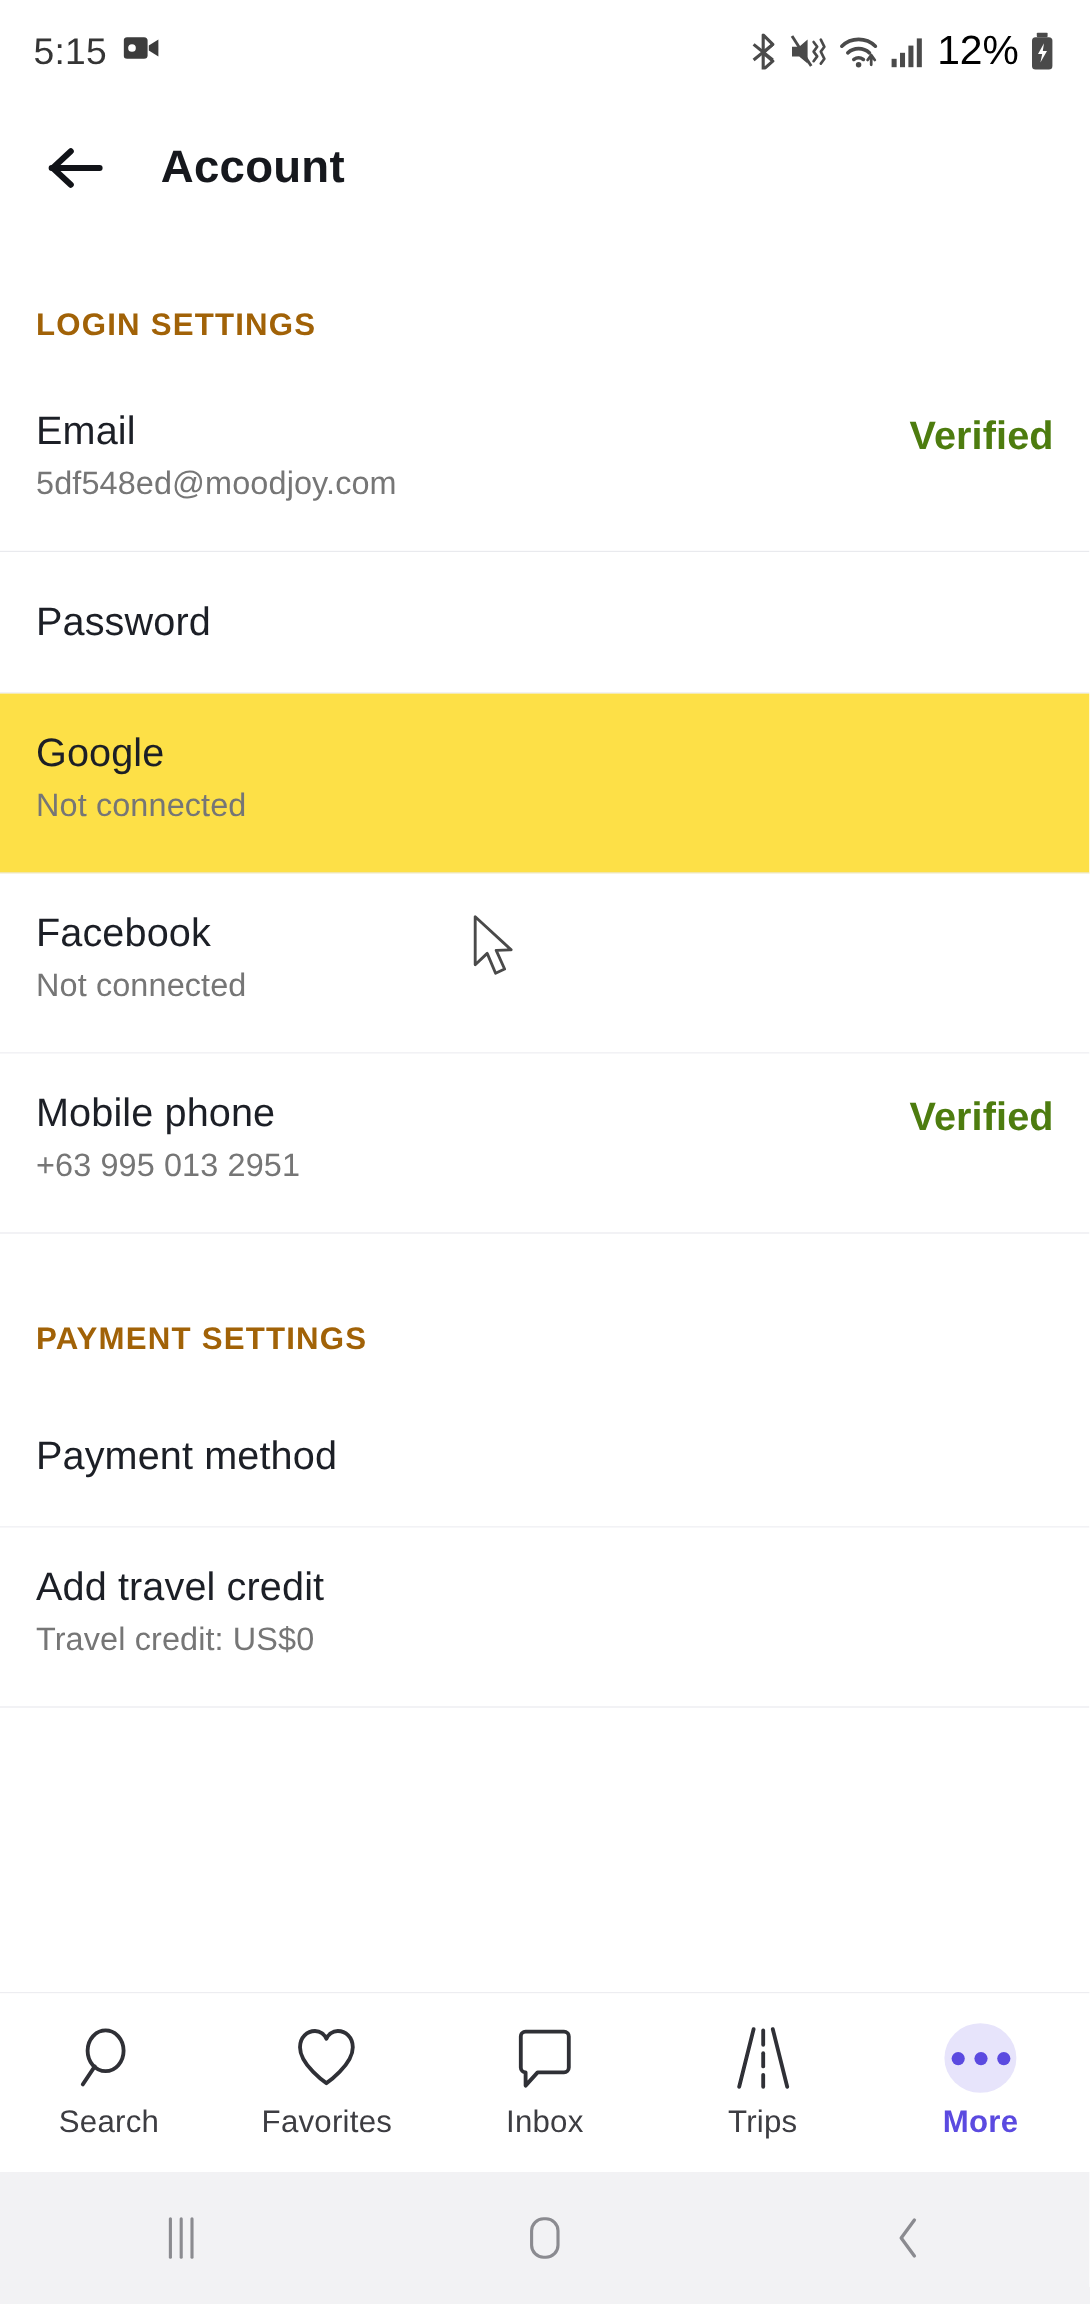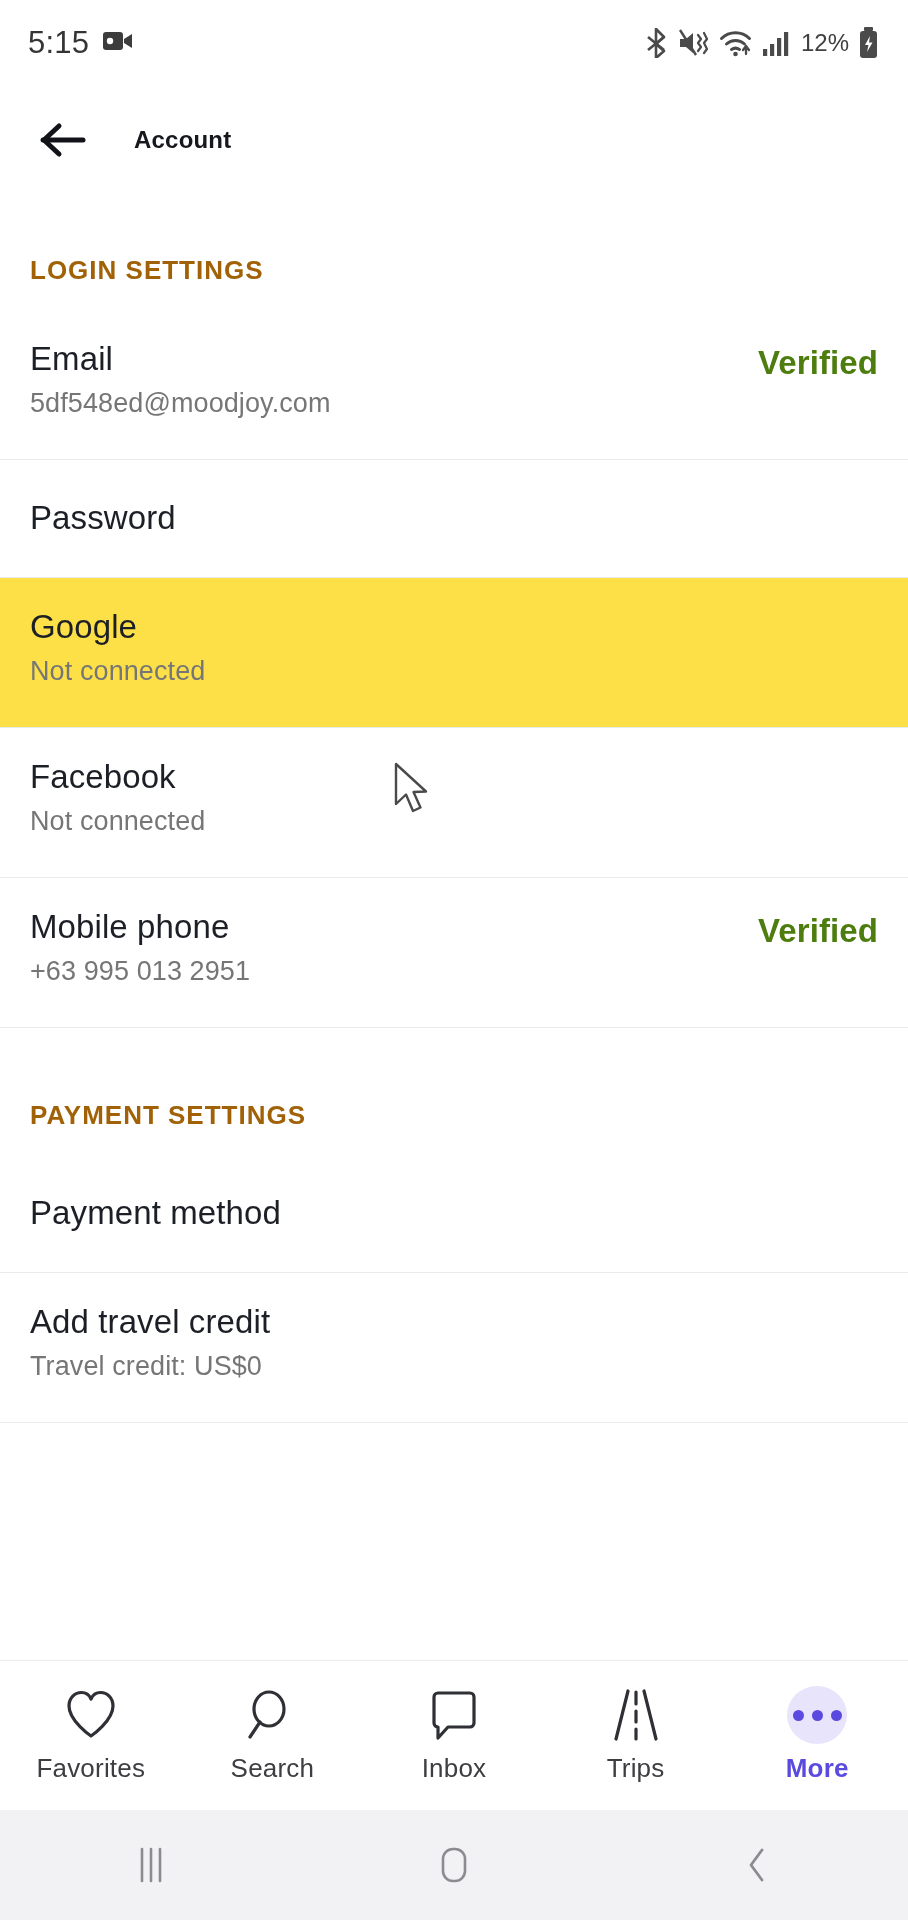--- a/index.html
+++ b/index.html
@@ -22,35 +22,35 @@
     height:85px; flex:0 0 85px;
     display:flex; align-items:center;
     padding:0 28px;
     color:#3c3c3c;
   }
   .sb-left { display:flex; align-items:center; gap:14px; }
   .sb-clock { font-size:31px; letter-spacing:.2px; color:#353535; }
   .sb-spacer { flex:1; }
   .sb-right { display:flex; align-items:center; gap:9px; }
   .sb-right svg { display:block; }
-  .sb-batt-text { font-size:24px; color:#404040; margin-left:2px; letter-spacing:0; }
+  .sb-batt-text { font-size:34px; color:#000000; margin-left:2px; letter-spacing:0; }
 
   
   .appbar {
     height:110px; flex:0 0 110px;
     display:flex; align-items:center;
     padding:0 30px;
   }
   .back-btn {
     width:66px; height:66px;
     display:flex; align-items:center; justify-content:center;
     cursor:pointer;
   }
   .appbar-title {
-    font-size:24px; font-weight:bold; color:#16181d;
+    font-size:38px; font-weight:bold; color:#16181d;
     margin-left:38px; letter-spacing:.2px;
   }
 
   
   .content { flex:1; overflow:hidden; background:#fff; }
 
   .section-header {
     font-size:26px; font-weight:bold; color:#a16207;
     letter-spacing:1.0px;
     padding:60px 30px 24px 30px;
@@ -242,35 +242,35 @@
         <div class="row-sub">Travel credit: US$0</div>
       </div>
     </div>
 
   </div>
 
   <div class="tabbar">
 
     <div class="tab">
       <div class="tab-ico">
-        <svg width="54" height="52" viewBox="0 0 54 52">
-          <path d="M27 47 C27 47 5 32 5 17 C5 8.5 11 3.5 17.5 3.5 C22 3.5 25.5 6.5 27 10 C28.5 6.5 32 3.5 36.5 3.5 C43 3.5 49 8.5 49 17 C49 32 27 47 27 47 Z" fill="none" stroke="#2f3036" stroke-width="3.2" stroke-linejoin="round"></path>
-        </svg>
-      </div>
-      <div class="tab-label">Favorites</div>
-    </div>
-
-    <div class="tab">
-      <div class="tab-ico">
         <svg width="50" height="52" viewBox="0 0 50 52">
           <ellipse cx="22" cy="20" rx="15" ry="17" fill="none" stroke="#2f3036" stroke-width="3.2"></ellipse>
           <line x1="13" y1="33" x2="3" y2="48" stroke="#2f3036" stroke-width="3.2" stroke-linecap="round"></line>
         </svg>
       </div>
       <div class="tab-label">Search</div>
+    </div>
+
+    <div class="tab">
+      <div class="tab-ico">
+        <svg width="54" height="52" viewBox="0 0 54 52">
+          <path d="M27 47 C27 47 5 32 5 17 C5 8.5 11 3.5 17.5 3.5 C22 3.5 25.5 6.5 27 10 C28.5 6.5 32 3.5 36.5 3.5 C43 3.5 49 8.5 49 17 C49 32 27 47 27 47 Z" fill="none" stroke="#2f3036" stroke-width="3.2" stroke-linejoin="round"></path>
+        </svg>
+      </div>
+      <div class="tab-label">Favorites</div>
     </div>
 
     <div class="tab">
       <div class="tab-ico">
         <svg width="52" height="52" viewBox="0 0 52 52">
           <path d="M6 8 C6 5.8 7.8 4 10 4 L42 4 C44.2 4 46 5.8 46 8 L46 34 C46 36.2 44.2 38 42 38 L20 38 L10 49 L10 38 C7.8 38 6 36.2 6 34 Z" fill="none" stroke="#2f3036" stroke-width="3.2" stroke-linejoin="round"></path>
         </svg>
       </div>
       <div class="tab-label">Inbox</div>
     </div>

